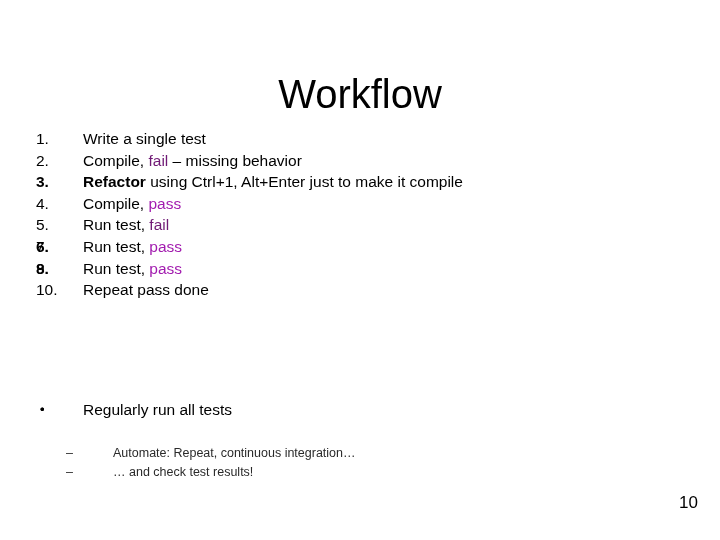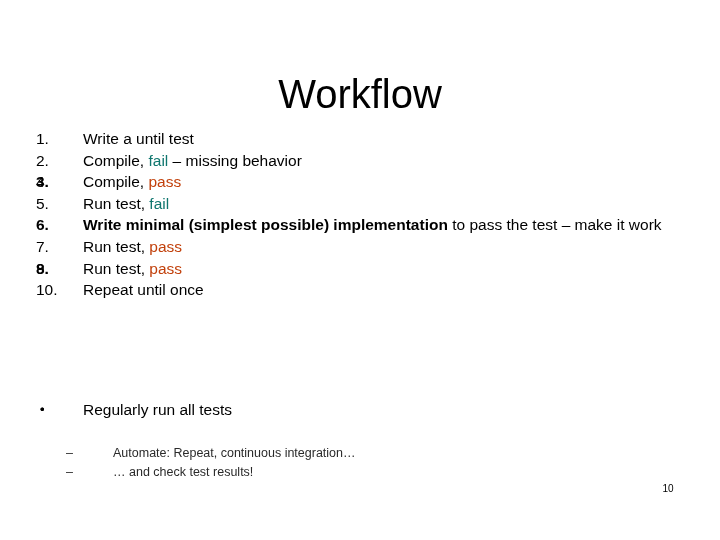--- a/index.html
+++ b/index.html
@@ -57,22 +57,22 @@
     top: 0;
     width: 40px;
     text-align: left;
     font-size: 15.5px;
   }
   .num-item.bold-marker > .num-marker { font-weight: bold; }
 
   .num-text { display: inline; }
 
   b.strong { font-weight: bold; }
-  .fail { color: #0f766e; }
-  .pass { color: #c2410c; }
+  .fail { color: #701a75; }
+  .pass { color: #a21caf; }
 
   
   .bullet-list {
     position: absolute;
     top: 399px;
     left: 36px;
     width: 660px;
   }
   .bullet-item {
     position: relative;
@@ -107,45 +107,45 @@
     left: 30px;
     top: 0;
     font-size: 12.5px;
     line-height: 18.5px;
   }
 
   
   .page-number {
     position: absolute;
     left: 638px;
-    top: 480px;
+    top: 494px;
     width: 60px;
-    text-align: center;
-    font-size: 10px;
+    text-align: right;
+    font-size: 17px;
     line-height: 18px;
   }
 </style>
 </head>
 <body>
 
 <div class="slide">
 
   <h1 class="slide-title">Workflow</h1>
 
   <div class="numbered-list">
-      <div class="num-item"><span class="num-marker">1.</span><span class="num-text"><span>Write a until test</span></span></div>
+      <div class="num-item"><span class="num-marker">1.</span><span class="num-text"><span>Write a single test</span></span></div>
       <div class="num-item"><span class="num-marker">2.</span><span class="num-text"><span>Compile, </span><span class="fail">fail</span><span> – missing behavior</span></span></div>
-      <div class="num-item bold-marker"><span class="num-marker">3.</span></div>
+      <div class="num-item bold-marker"><span class="num-marker">3.</span><span class="num-text"><b class="strong">Refactor</b><span> using Ctrl+1, Alt+Enter just to make it compile</span></span></div>
       <div class="num-item"><span class="num-marker">4.</span><span class="num-text"><span>Compile, </span><span class="pass">pass</span></span></div>
       <div class="num-item"><span class="num-marker">5.</span><span class="num-text"><span>Run test, </span><span class="fail">fail</span></span></div>
-      <div class="num-item bold-marker"><span class="num-marker">6.</span><span class="num-text"><b class="strong">Write minimal (simplest possible) implementation</b><span> to pass the test – make it work</span></span></div>
+      <div class="num-item bold-marker"><span class="num-marker">6.</span></div>
       <div class="num-item"><span class="num-marker">7.</span><span class="num-text"><span>Run test, </span><span class="pass">pass</span></span></div>
       <div class="num-item bold-marker"><span class="num-marker">8.</span></div>
       <div class="num-item"><span class="num-marker">9.</span><span class="num-text"><span>Run test, </span><span class="pass">pass</span></span></div>
-      <div class="num-item"><span class="num-marker">10.</span><span class="num-text"><span>Repeat until once</span></span></div>
+      <div class="num-item"><span class="num-marker">10.</span><span class="num-text"><span>Repeat pass done</span></span></div>
     </div>
 
   <div class="bullet-list">
       <div class="bullet-item"><span class="bullet-marker">•</span></div>
       <div class="bullet-item"><span class="bullet-marker">•</span><span>Regularly run all tests</span></div>
     </div>
 
   <div class="sub-list">
       <div class="sub-item"><span class="sub-marker">–</span><span>Automate: Repeat, continuous integration…</span></div>
       <div class="sub-item"><span class="sub-marker">–</span><span>… and check test results!</span></div>

